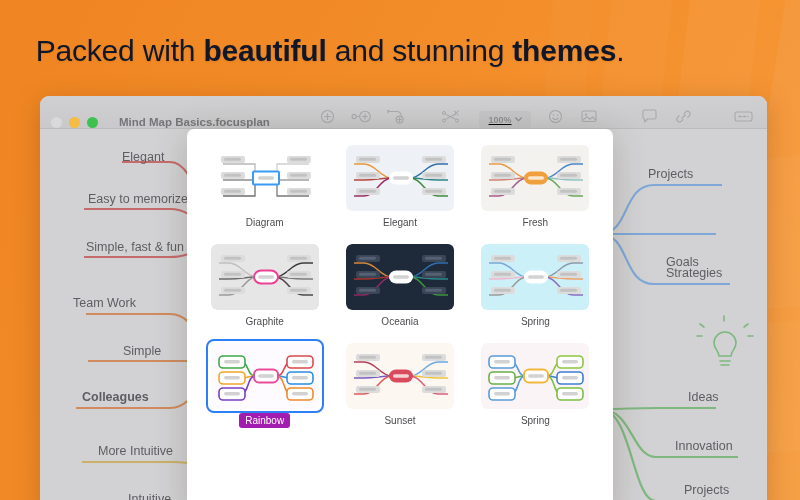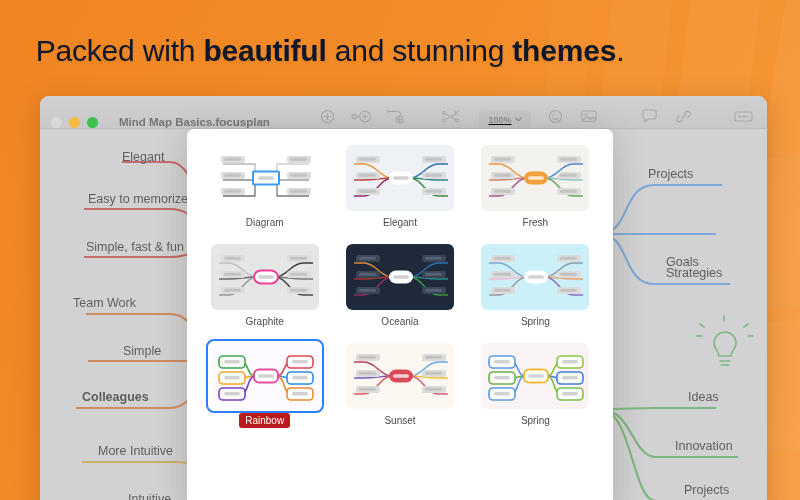--- a/index.html
+++ b/index.html
@@ -100,21 +100,21 @@
     border:2px solid transparent;
     display:flex; align-items:center; justify-content:center;
   }
   .theme-cell.selected .thumb-wrap { border-color:#2d7ff9; }
   .thumb { width:110px; height:66px; border-radius:6px; overflow:hidden; position:relative; }
   .thumb svg { display:block; width:110px; height:66px; }
   .theme-label {
     margin-top:0; font-size:10px; color:#4c4c50; line-height:13px;
     padding:1px 6px; border-radius:3px;
   }
-  .theme-cell.selected .theme-label { background:#b91c1c; color:#fff; }
+  .theme-cell.selected .theme-label { background:#a21caf; color:#fff; }
 </style>
 </head>
 <body>
 
 <div id="bg">
   <div class="base"></div>
   <div class="band b1"></div>
   <div class="band b2"></div>
   <div class="band b3"></div>
   <div class="band b4"></div>

